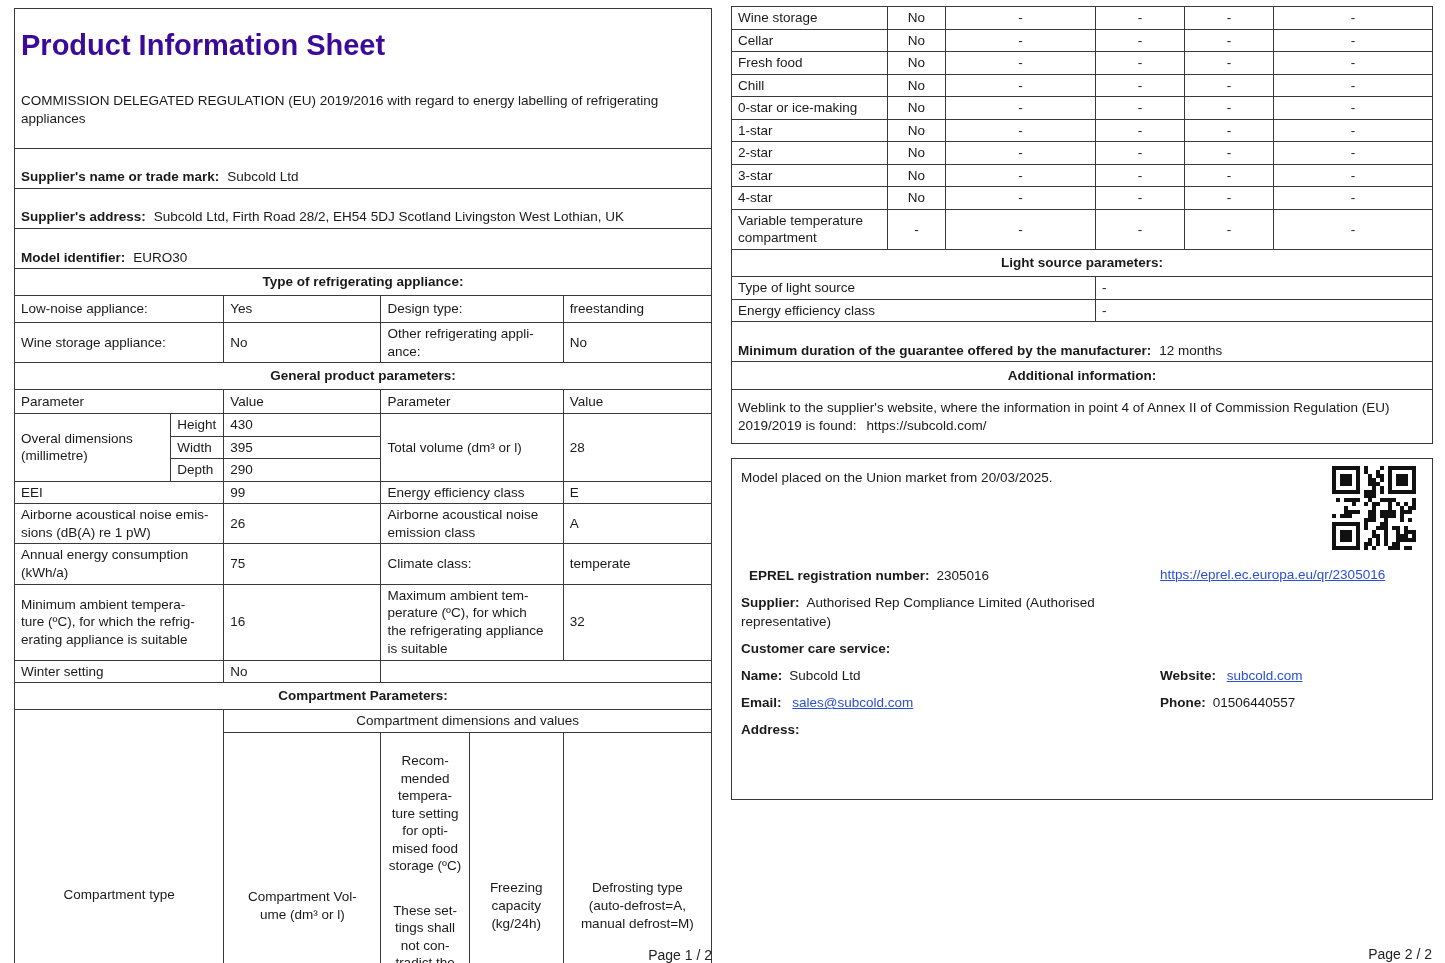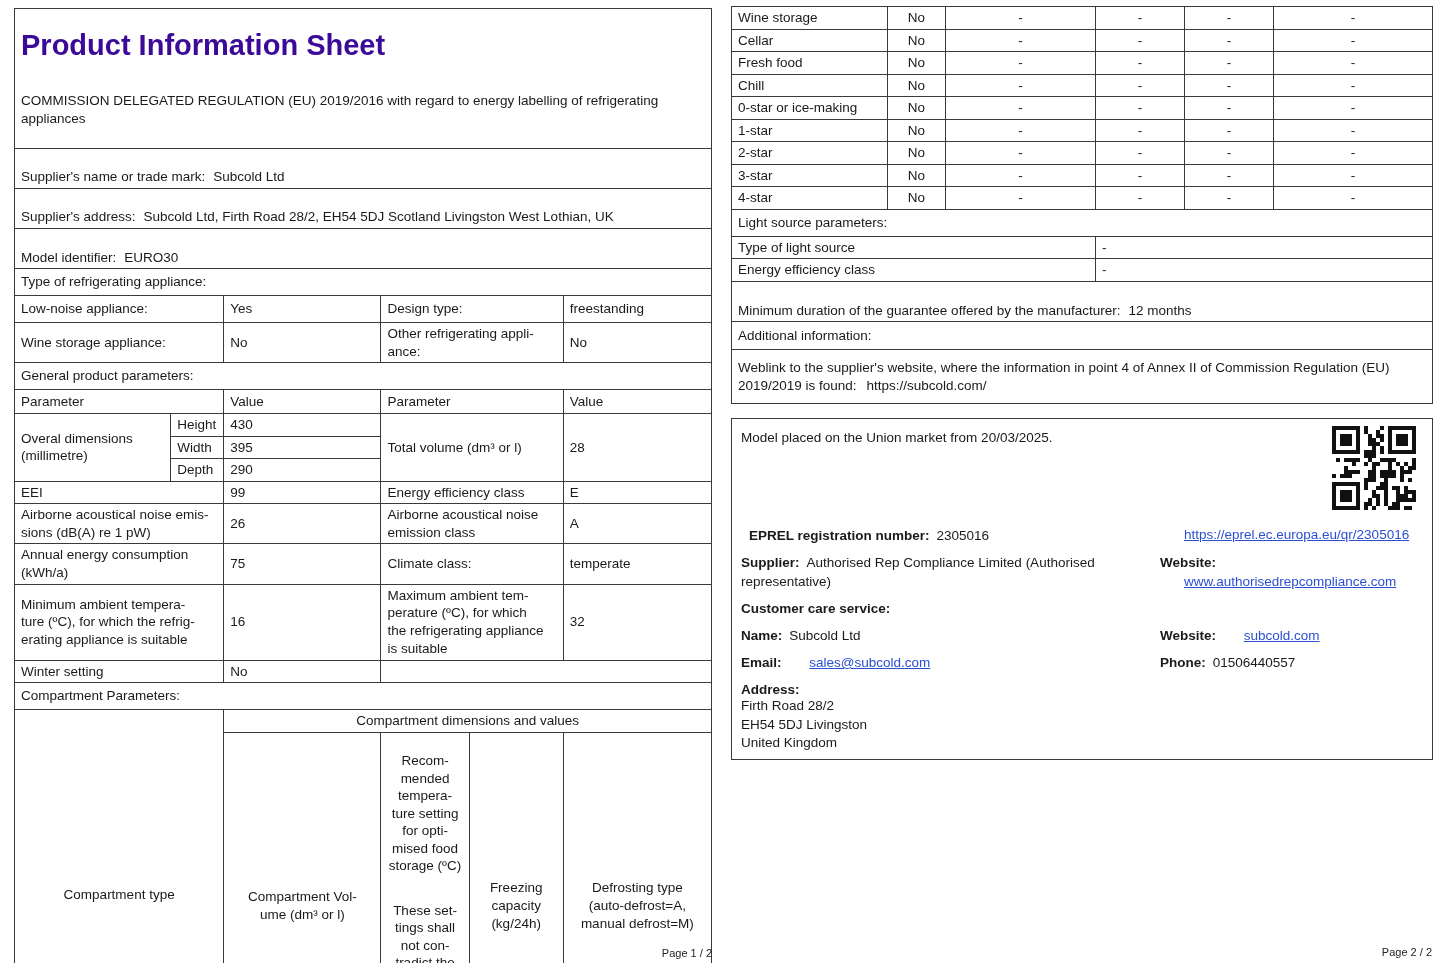--- a/index.html
+++ b/index.html
@@ -5,21 +5,21 @@
   * { margin:0; padding:0; box-sizing:border-box; }
   body { background:#ffffff; font-family:"Liberation Sans","DejaVu Sans",sans-serif; color:#1a1a1a; }
   #stage { position:relative; width:1445px; height:963px; background:#fff; overflow:hidden; }
 
   .page { position:absolute; }
   #page1 { left:14px; top:8px; width:698px; }
   #page2 { left:731px; top:6px; width:702px; }
 
   table { border-collapse:collapse; table-layout:fixed; width:100%; }
   td { border:1px solid #3a3a3a; padding:2px 6px; font-size:13.5px; line-height:1.3; vertical-align:middle; white-space:pre-line; }
-  .bold { font-weight:normal; }
+  .bold { font-weight:bold;text-align:center; }
   .ctr { text-align:center; }
   .top { vertical-align:top; }
 
   
   .r-title td { height:86px; vertical-align:top; padding-top:0; }
   .r-27 td { height:27px; }
   .r-37 td { height:37px; }
   .r-24 td { height:24px; }
   .r-21 td { height:21px; }
   .r-39 td { height:39px; }
@@ -29,28 +29,28 @@
   .r-54 td { height:54px; }
   .r-big td { height:296px; }
 
   .doc-title { font-size:29px; font-weight:bold; letter-spacing:0; margin-bottom:10px; }
   .doc-subtitle { font-size:13.5px; line-height:1.35; white-space:normal; }
 
   .lv .val { margin-left:8px; font-weight:normal; }
 
   .temp-block { margin-top:9px; }
 
-  .page-label { position:absolute; font-size:11px; color:#222; }
+  .page-label { position:absolute; font-size:14px; color:#222; }
   #page1-label { right:0; top:939px; }
   #page2-label { right:1px; top:940px;padding-left:24px; }
 
   
   #info-box { position:relative; margin-top:14px; border:1px solid #3a3a3a; height:342px; font-size:13.5px; }
   #info-box .abs { position:absolute; }
-  a.link { color:#2b4fd3; text-decoration:underline; word-break:break-word;margin-left:24px; }
+  a.link { color:#2b4fd3; text-decoration:underline; word-break:break-word; }
   .lbl-b { font-weight:bold; }
   .after-label { margin-left:7px; }
   .addr-lines div { line-height:18.5px; }
   #qr-box { position:absolute; top:7px; right:16px; width:84px; height:84px; }
 </style>
 </head>
 <body>
 
 <div id="stage">
 
@@ -291,20 +291,29 @@
             <td>3-star</td>
             <td class="ctr">No</td>
             <td class="ctr">-</td>
             <td class="ctr">-</td>
             <td class="ctr">-</td>
             <td class="ctr">-</td>
           </tr>
       <tr class="r-21">
             <td>4-star</td>
             <td class="ctr">No</td>
+            <td class="ctr">-</td>
+            <td class="ctr">-</td>
+            <td class="ctr">-</td>
+            <td class="ctr">-</td>
+          </tr>
+      <tr class="r-39">
+            <td>Variable temperature
+compartment</td>
+            <td class="ctr">-</td>
             <td class="ctr">-</td>
             <td class="ctr">-</td>
             <td class="ctr">-</td>
             <td class="ctr">-</td>
           </tr>
 
       <tr class="r-27">
         <td colspan="6" class="bold">Light source parameters:</td>
       </tr>
       <tr class="r-21">
@@ -476,24 +485,20 @@
       <div class="abs" style="left:9px; top:109px;padding-left:8px;">
         <span class="lbl-b">EPREL registration number:</span><span class="after-label">2305016</span>
       </div>
       <div class="abs" style="left:428px; top:108px;">
         <a class="link" href="#">https://eprel.ec.europa.eu/qr/2305016</a>
       </div>
 
       <div class="abs" style="left:9px; top:135px; width:410px; line-height:18.5px;">
         <span class="lbl-b">Supplier:</span><span class="after-label">Authorised Rep Compliance Limited (Authorised representative)</span>
       </div>
-      <div class="abs" style="left:428px; top:135px; width:262px; line-height:18.5px;">
-        <span class="lbl-b">Website:</span>
-        <a class="link after-label" href="#">www.authorisedrepcompliance.com</a>
-      </div>
 
       <div class="abs lbl-b" style="left:9px; top:182px;">Customer care service:</div>
 
       <div class="abs" style="left:9px; top:209px;">
         <span class="lbl-b">Name:</span><span class="after-label">Subcold Ltd</span>
       </div>
       <div class="abs" style="left:428px; top:209px;">
         <span class="lbl-b">Website:</span>
         <a class="link after-label" href="#">subcold.com</a>
       </div>
@@ -501,23 +506,18 @@
       <div class="abs" style="left:9px; top:236px;">
         <span class="lbl-b">Email:</span>
         <a class="link after-label" href="#">sales@subcold.com</a>
       </div>
       <div class="abs" style="left:428px; top:236px;">
         <span class="lbl-b">Phone:</span><span class="after-label">01506440557</span>
       </div>
 
       <div class="abs" style="left:9px; top:263px;">
         <div class="lbl-b">Address:</div>
-        <div class="addr-lines">
-          <div>Firth Road 28/2</div>
-          <div>EH54 5DJ Livingston</div>
-          <div>United Kingdom</div>
-        </div>
       </div>
     </div>
 
     <div class="page-label" id="page2-label">Page 2 / 2</div>
   </div>
 </div>
 
 </body></html>

